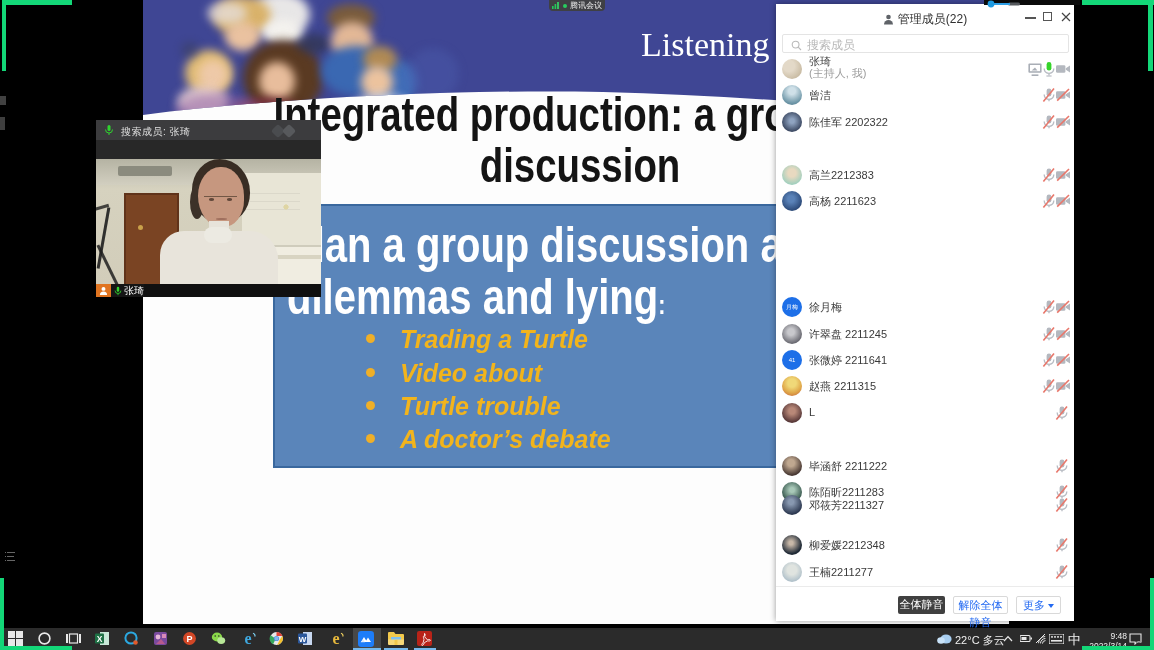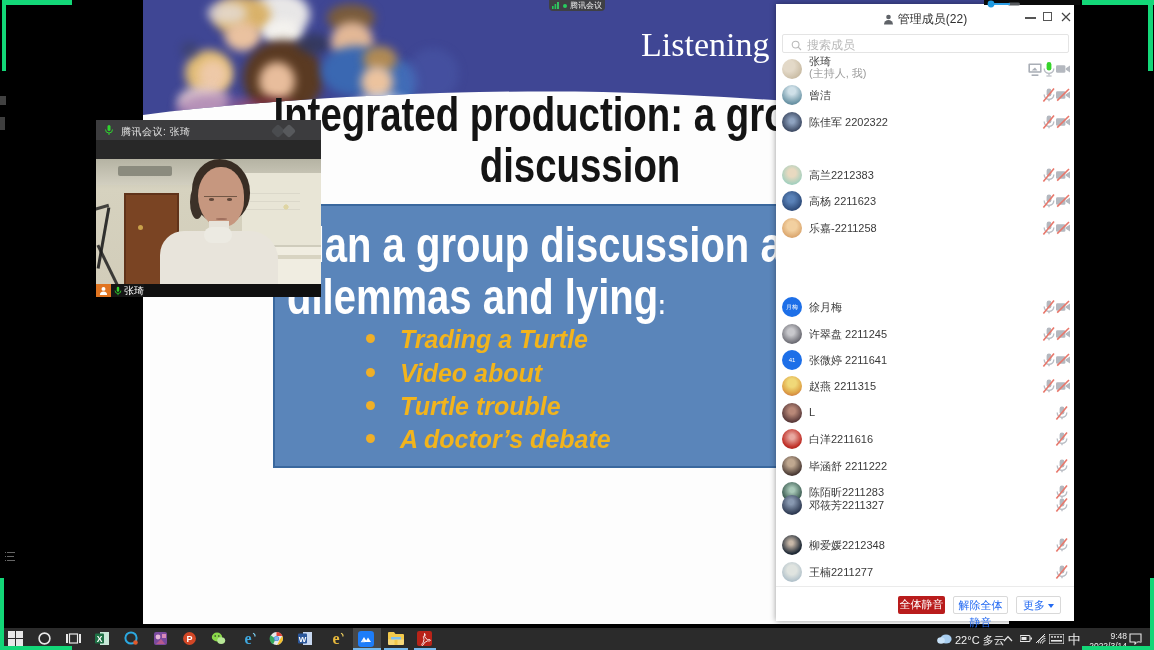--- a/index.html
+++ b/index.html
@@ -65,21 +65,21 @@
 #p-min{position:absolute;left:249px;top:13px;width:11px;height:1.5px;background:#555}
 #p-max{position:absolute;left:267px;top:8px;width:9px;height:9px;border:1.5px solid #555}
 #p-search{position:absolute;left:6px;top:30px;width:287px;height:19px;border:1px solid #e4e4e4;border-radius:2px;color:#b9b9b9;font-size:12px;line-height:20px;padding-left:24px}
 #rows{position:absolute;left:0;top:51px;width:298px;height:531px}
 .row{position:absolute;left:0;width:298px;height:26px}
 .av{position:absolute;left:6px;top:3px;width:20px;height:20px;border-radius:50%;overflow:hidden;color:#fff;font-size:6px;text-align:center;line-height:20px}
 .nm{position:absolute;left:33px;top:6px;font-size:11px;color:#3a3a3a;white-space:nowrap}
 .ic{position:absolute;top:4px;width:18px;height:18px}
 #p-foot{position:absolute;left:0;top:582px;width:298px;height:35px;border-top:1px solid #ebebeb}
 .btn{position:absolute;top:9px;height:18px;border-radius:2px;font-size:11px;line-height:17px;text-align:center}
-#btn1{left:122px;width:47px;background:#b91c1c;color:#fff}
+#btn1{left:122px;width:47px;background:#404040;color:#fff}
 #btn2{left:177px;width:55px;border:1px solid #d9d9d9;color:#2269f2;background:#fff}
 #btn3{left:240px;width:45px;border:1px solid #d9d9d9;color:#2269f2;background:#fff}
 
 #taskbar{position:absolute;left:0;top:628px;width:1154px;height:22px;background:#2b2b2b}
 .tk{position:absolute;top:3px;width:16px;height:16px}
 #tray{position:absolute;right:0;top:0;height:22px;color:#eee;font-size:11px}
 
 .grn{position:absolute;background:#13d778}
 
 #pill{position:absolute;left:549px;top:0;width:56px;height:11px;background:#3f4044;border-radius:0 0 4px 4px;display:flex;align-items:center;justify-content:center;gap:3px}
@@ -154,21 +154,21 @@
       <div class="neck"></div>
           <div class="body"></div>
     </div>
       </div>
     <div id="cam-tb">
       <svg class="abs" style="left:7px;top:4px" width="12" height="12" viewBox="0 0 12 12">
           <rect x="4.5" y="1" width="3" height="6" rx="1.5" fill="#2fd32f"></rect>
           <path d="M2.5 5.5a3.5 3.5 0 0 0 7 0" fill="none" stroke="#2fd32f" stroke-width="1"></path>
           <line x1="6" y1="9" x2="6" y2="11" stroke="#2fd32f" stroke-width="1"></line>
         </svg>
-      <div class="t">腾讯会议: 张琦</div>
+      <div class="t">搜索成员: 张琦</div>
       <svg id="cam-wm" viewBox="0 0 34 15">
           <rect x="4" y="3" width="10" height="10" rx="2.5" transform="rotate(45 9 8)" fill="#565a5e"></rect>
           <rect x="15" y="3" width="10" height="10" rx="2.5" transform="rotate(45 20 8)" fill="#6e7276"></rect>
         </svg>
     </div>
     <div id="cam-bot"></div>
     <div id="cam-label">
         <span class="cav">
           <svg width="9" height="9" viewBox="0 0 10 10">
             <circle cx="5" cy="3.2" r="2.2" fill="#fff"></circle>
@@ -273,35 +273,20 @@
             <path d="M4.2 8.6a4.8 4.8 0 0 0 9.6 0" fill="none" stroke="#b9bdc4" stroke-width="1.4"></path>
             <line x1="9" y1="13.6" x2="9" y2="15.2" stroke="#b9bdc4" stroke-width="1.4"></line>
             <line x1="3.4" y1="15.4" x2="14" y2="2.6" stroke="#e8776b" stroke-width="1.6"></line>
           </svg>
           <svg class="ic" style="left:278px" width="16" height="16" viewBox="0 0 18 18">
             <rect x="2" y="5.2" width="9.4" height="7.6" rx="1.4" fill="#b4b8bf"></rect>
             <path d="M11.8 8.2 16 5.6v6.8l-4.2-2.6z" fill="#b4b8bf"></path>
             <line x1="3.2" y1="14.6" x2="15" y2="3" stroke="#e8776b" stroke-width="1.6"></line>
           </svg>
         </div>
-    <div class="row" style="top:159.7px">
-          <span class="av" style="background:radial-gradient(circle at 50% 40%,#f2d0a0 30%,#d9a36a 75%,#b87840)"></span>
-          <span class="nm">乐嘉-2211258</span>
-          <svg class="ic" style="left:264px" width="16" height="16" viewBox="0 0 18 18">
-            <rect x="6.6" y="2.4" width="4.8" height="8.2" rx="2.4" fill="#b4b8bf"></rect>
-            <path d="M4.2 8.6a4.8 4.8 0 0 0 9.6 0" fill="none" stroke="#b9bdc4" stroke-width="1.4"></path>
-            <line x1="9" y1="13.6" x2="9" y2="15.2" stroke="#b9bdc4" stroke-width="1.4"></line>
-            <line x1="3.4" y1="15.4" x2="14" y2="2.6" stroke="#e8776b" stroke-width="1.6"></line>
-          </svg>
-          <svg class="ic" style="left:278px" width="16" height="16" viewBox="0 0 18 18">
-            <rect x="2" y="5.2" width="9.4" height="7.6" rx="1.4" fill="#b4b8bf"></rect>
-            <path d="M11.8 8.2 16 5.6v6.8l-4.2-2.6z" fill="#b4b8bf"></path>
-            <line x1="3.2" y1="14.6" x2="15" y2="3" stroke="#e8776b" stroke-width="1.6"></line>
-          </svg>
-        </div>
     <div class="row" style="top:239.0px">
           <span class="av" style="background:#1d6fe8">月梅</span>
           <span class="nm">徐月梅</span>
           <svg class="ic" style="left:264px" width="16" height="16" viewBox="0 0 18 18">
             <rect x="6.6" y="2.4" width="4.8" height="8.2" rx="2.4" fill="#b4b8bf"></rect>
             <path d="M4.2 8.6a4.8 4.8 0 0 0 9.6 0" fill="none" stroke="#b9bdc4" stroke-width="1.4"></path>
             <line x1="9" y1="13.6" x2="9" y2="15.2" stroke="#b9bdc4" stroke-width="1.4"></line>
             <line x1="3.4" y1="15.4" x2="14" y2="2.6" stroke="#e8776b" stroke-width="1.6"></line>
           </svg>
           <svg class="ic" style="left:278px" width="16" height="16" viewBox="0 0 18 18">
@@ -351,30 +336,20 @@
           </svg>
           <svg class="ic" style="left:278px" width="16" height="16" viewBox="0 0 18 18">
             <rect x="2" y="5.2" width="9.4" height="7.6" rx="1.4" fill="#b4b8bf"></rect>
             <path d="M11.8 8.2 16 5.6v6.8l-4.2-2.6z" fill="#b4b8bf"></path>
             <line x1="3.2" y1="14.6" x2="15" y2="3" stroke="#e8776b" stroke-width="1.6"></line>
           </svg>
         </div>
     <div class="row" style="top:344.8px">
           <span class="av" style="background:radial-gradient(circle at 50% 40%,#b88878 20%,#5a3a3a 70%,#38201e)"></span>
           <span class="nm">L</span>
-          <svg class="ic" style="left:277px" width="16" height="16" viewBox="0 0 18 18">
-            <rect x="6.6" y="2.4" width="4.8" height="8.2" rx="2.4" fill="#b4b8bf"></rect>
-            <path d="M4.2 8.6a4.8 4.8 0 0 0 9.6 0" fill="none" stroke="#b9bdc4" stroke-width="1.4"></path>
-            <line x1="9" y1="13.6" x2="9" y2="15.2" stroke="#b9bdc4" stroke-width="1.4"></line>
-            <line x1="3.4" y1="15.4" x2="14" y2="2.6" stroke="#e8776b" stroke-width="1.6"></line>
-          </svg>
-        </div>
-    <div class="row" style="top:371.3px">
-          <span class="av" style="background:radial-gradient(circle at 50% 40%,#e8a8a0 15%,#c03028 65%,#8e1e18)"></span>
-          <span class="nm">白洋2211616</span>
           <svg class="ic" style="left:277px" width="16" height="16" viewBox="0 0 18 18">
             <rect x="6.6" y="2.4" width="4.8" height="8.2" rx="2.4" fill="#b4b8bf"></rect>
             <path d="M4.2 8.6a4.8 4.8 0 0 0 9.6 0" fill="none" stroke="#b9bdc4" stroke-width="1.4"></path>
             <line x1="9" y1="13.6" x2="9" y2="15.2" stroke="#b9bdc4" stroke-width="1.4"></line>
             <line x1="3.4" y1="15.4" x2="14" y2="2.6" stroke="#e8776b" stroke-width="1.6"></line>
           </svg>
         </div>
     <div class="row" style="top:397.8px">
           <span class="av" style="background:radial-gradient(circle at 45% 35%,#c0a890 20%,#4a3a34 70%,#2a201c)"></span>
           <span class="nm">毕涵舒 2211222</span>

